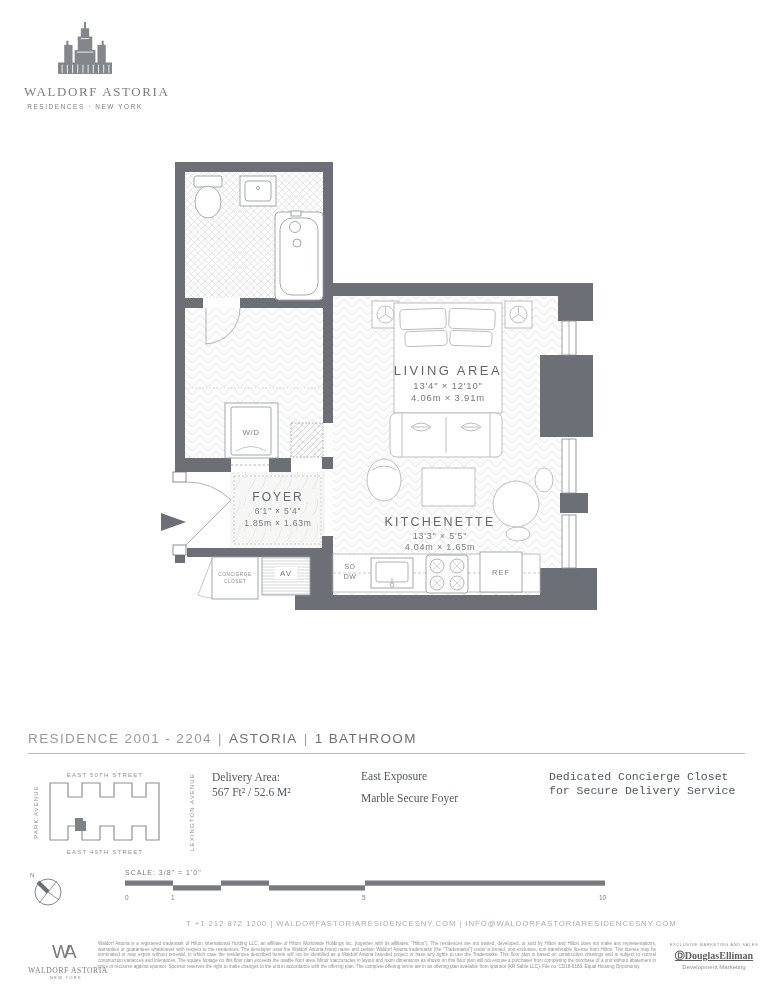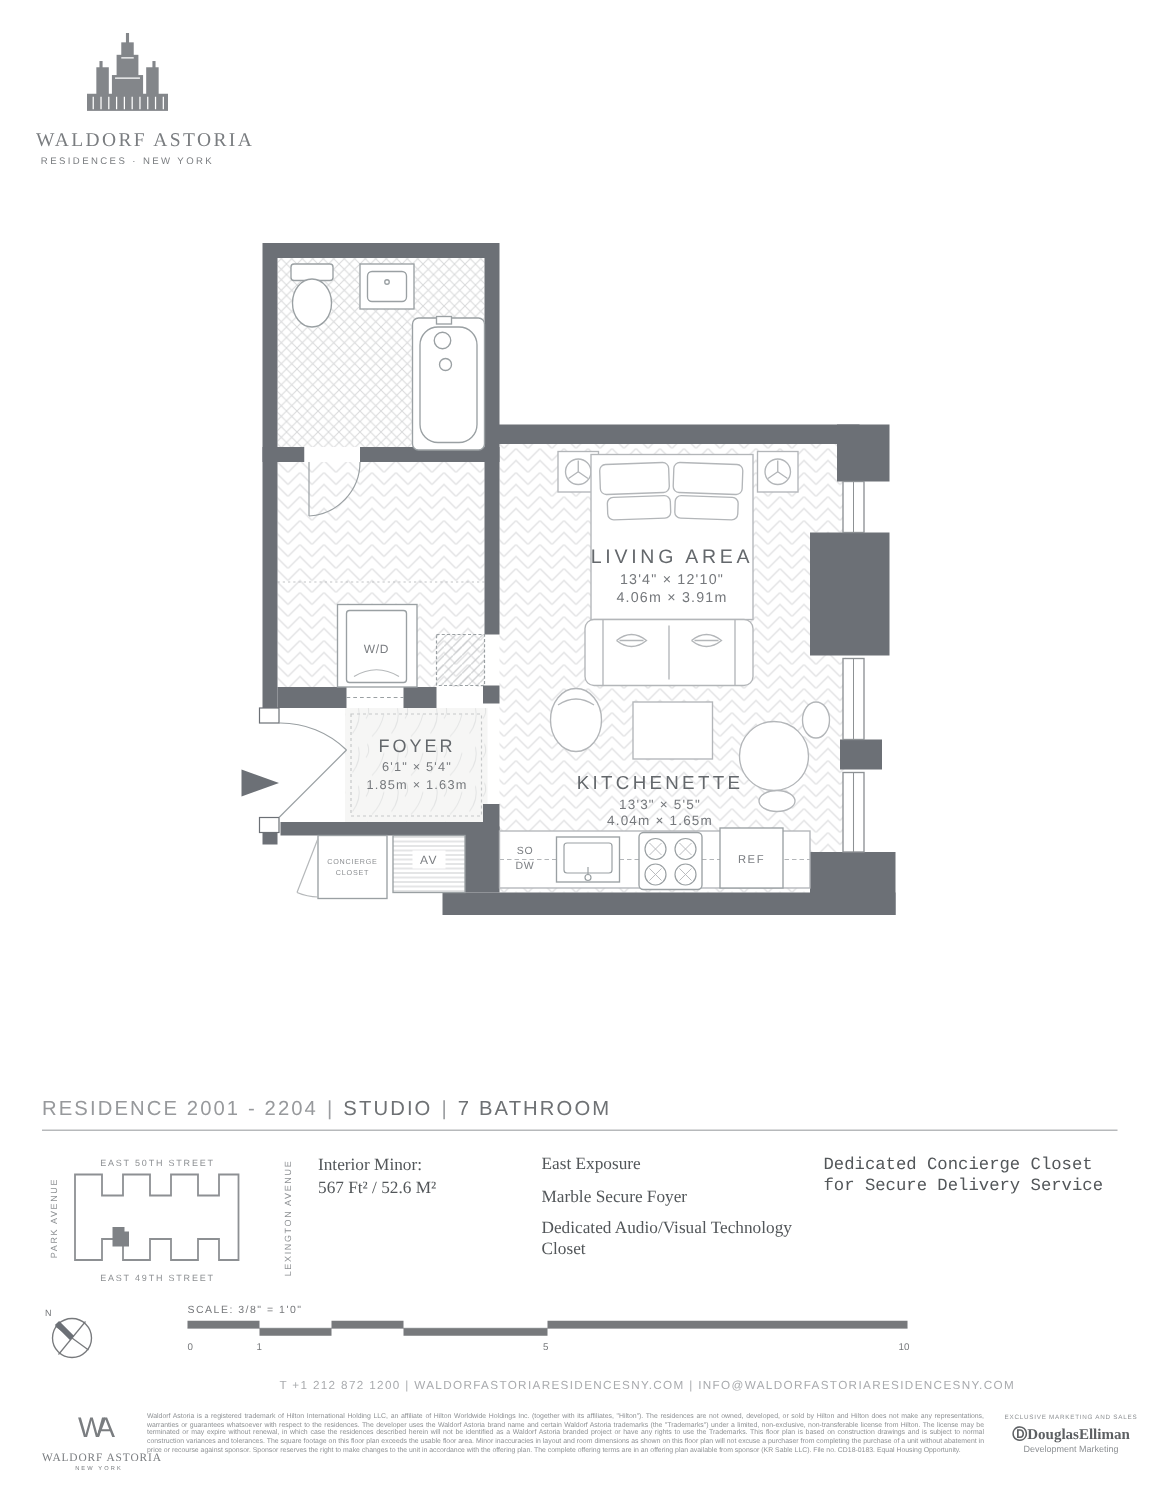--- a/index.html
+++ b/index.html
@@ -23,21 +23,21 @@
   #feat2{left:549px;top:770px;width:206px;font-size:11.5px;line-height:13.5px;color:#53575a;font-family:Liberation Mono, monospace;}
   
   #contact{left:0;top:919px;width:773px;text-align:center;font-size:7.8px;letter-spacing:0.9px;color:#a9abae;margin-left:45px;}
   
   #flogo{left:28px;top:940px;width:76px;text-align:center;color:#7a7d80;}
   #flogo .fname{font-family:"Liberation Serif",serif;font-size:7.6px;letter-spacing:0.6px;white-space:nowrap;}
   #flogo .fsub{font-size:3.8px;letter-spacing:1.4px;margin-top:1px;}
   #disclaimer{left:98px;top:941px;width:558px;font-size:4.6px;line-height:5.7px;color:#8d9093;text-align:justify;}
   #elliman{left:666px;top:942px;width:96px;text-align:center;color:#8d9093;}
   #elliman .em-top{font-size:4.2px;letter-spacing:0.5px;white-space:nowrap;}
-  #elliman .em-name{font-family:"Liberation Serif",serif;font-size:10px;font-weight:bold;color:#5d6063;margin-top:2px;white-space:nowrap;}
+  #elliman .em-name{font-family:"Liberation Serif",serif;font-size:10px;font-weight:bold;color:#5d6063;margin-top:2px;white-space:nowrap;text-decoration:underline;}
   #elliman .em-sub{font-size:6px;margin-top:1px;white-space:nowrap;}
   svg text{font-family:"Liberation Sans",sans-serif;}
 </style>
 </head>
 <body>
 
 <div id="brand" class="abs">
   <svg width="64" height="54" viewBox="0 0 60 52">
     <g fill="#83868a">
       <rect x="29" y="0" width="2" height="7"></rect>
@@ -245,41 +245,40 @@
     <text x="312" y="371" font-size="12.5" letter-spacing="2.2" fill="#64686c">KITCHENETTE</text>
     <text x="312" y="384" font-size="9" letter-spacing="0.8" fill="#75787c">13'3" × 5'5"</text>
     <text x="312" y="395" font-size="9" letter-spacing="0.8" fill="#75787c">4.04m × 1.65m</text>
     <text x="150" y="346" font-size="12" letter-spacing="2" fill="#64686c">FOYER</text>
     <text x="150" y="359" font-size="8.5" letter-spacing="0.8" fill="#75787c">6'1" × 5'4"</text>
     <text x="150" y="371" font-size="8.5" letter-spacing="0.8" fill="#75787c">1.85m × 1.63m</text>
   </g>
 </svg>
 
 <div id="res-line" class="abs">
-  <span>RESIDENCE 2001 - 2204</span><span class="sep">|</span><span class="dark">STUDIO</span><span class="sep">|</span><span class="dark">7 BATHROOM</span>
+  <span>RESIDENCE 2001 - 2204</span><span class="sep">|</span><span class="dark">ASTORIA</span><span class="sep">|</span><span class="dark">1 BATHROOM</span>
 </div>
 <div id="rule" class="abs"></div>
 
 <svg class="abs" style="left:28px;top:766px;" width="175" height="95" viewBox="0 0 175 95">
   <text x="77" y="11" font-size="6" letter-spacing="1.2" fill="#8d9093" text-anchor="middle">EAST 50TH STREET</text>
   <text x="77" y="88" font-size="6" letter-spacing="1.2" fill="#8d9093" text-anchor="middle">EAST 49TH STREET</text>
   <text x="10" y="46" font-size="6" letter-spacing="1.1" fill="#8d9093" text-anchor="middle" transform="rotate(-90 10 46)">PARK AVENUE</text>
   <text x="166" y="46" font-size="6" letter-spacing="1.1" fill="#8d9093" text-anchor="middle" transform="rotate(-90 166 46)">LEXINGTON AVENUE</text>
   <path d="M22,17 h18 v14 h14 v-14 h18 v14 h14 v-14 h18 v14 h14 v-14 h13 v57 h-13 v-14 h-14 v14 h-18 v-14 h-14 v14 h-18 v-14 h-14 v14 h-18 z" fill="#ffffff" stroke="#8d9093" stroke-width="1.2"></path>
   <path d="M47,52 h8 v3 h3 v10 h-11 z" fill="#7f8286"></path>
 </svg>
 
 <div id="interior" class="abs serif">
-  <div>Interior Minor:</div>
+  <div>Delivery Area:</div>
   <div>567 Ft² / 52.6 M²</div>
 </div>
 <div id="feat1" class="abs serif">
   <div class="item">East Exposure</div>
   <div class="item">Marble Secure Foyer</div>
-  <div class="item">Dedicated Audio/Visual Technology Closet</div>
 </div>
 <div id="feat2" class="abs serif">
   <div class="item">Dedicated Concierge Closet for Secure Delivery Service</div>
 </div>
 
 <svg class="abs" style="left:26px;top:868px;" width="46" height="44" viewBox="0 0 46 44">
   <text x="4" y="9" font-size="6" fill="#77797c">N</text>
   <circle cx="22" cy="24" r="13" fill="none" stroke="#77797c" stroke-width="0.9"></circle>
   <line x1="11" y1="16" x2="33" y2="32" stroke="#77797c" stroke-width="0.8"></line>
   <line x1="31" y1="13" x2="13" y2="35" stroke="#77797c" stroke-width="0.8"></line>

